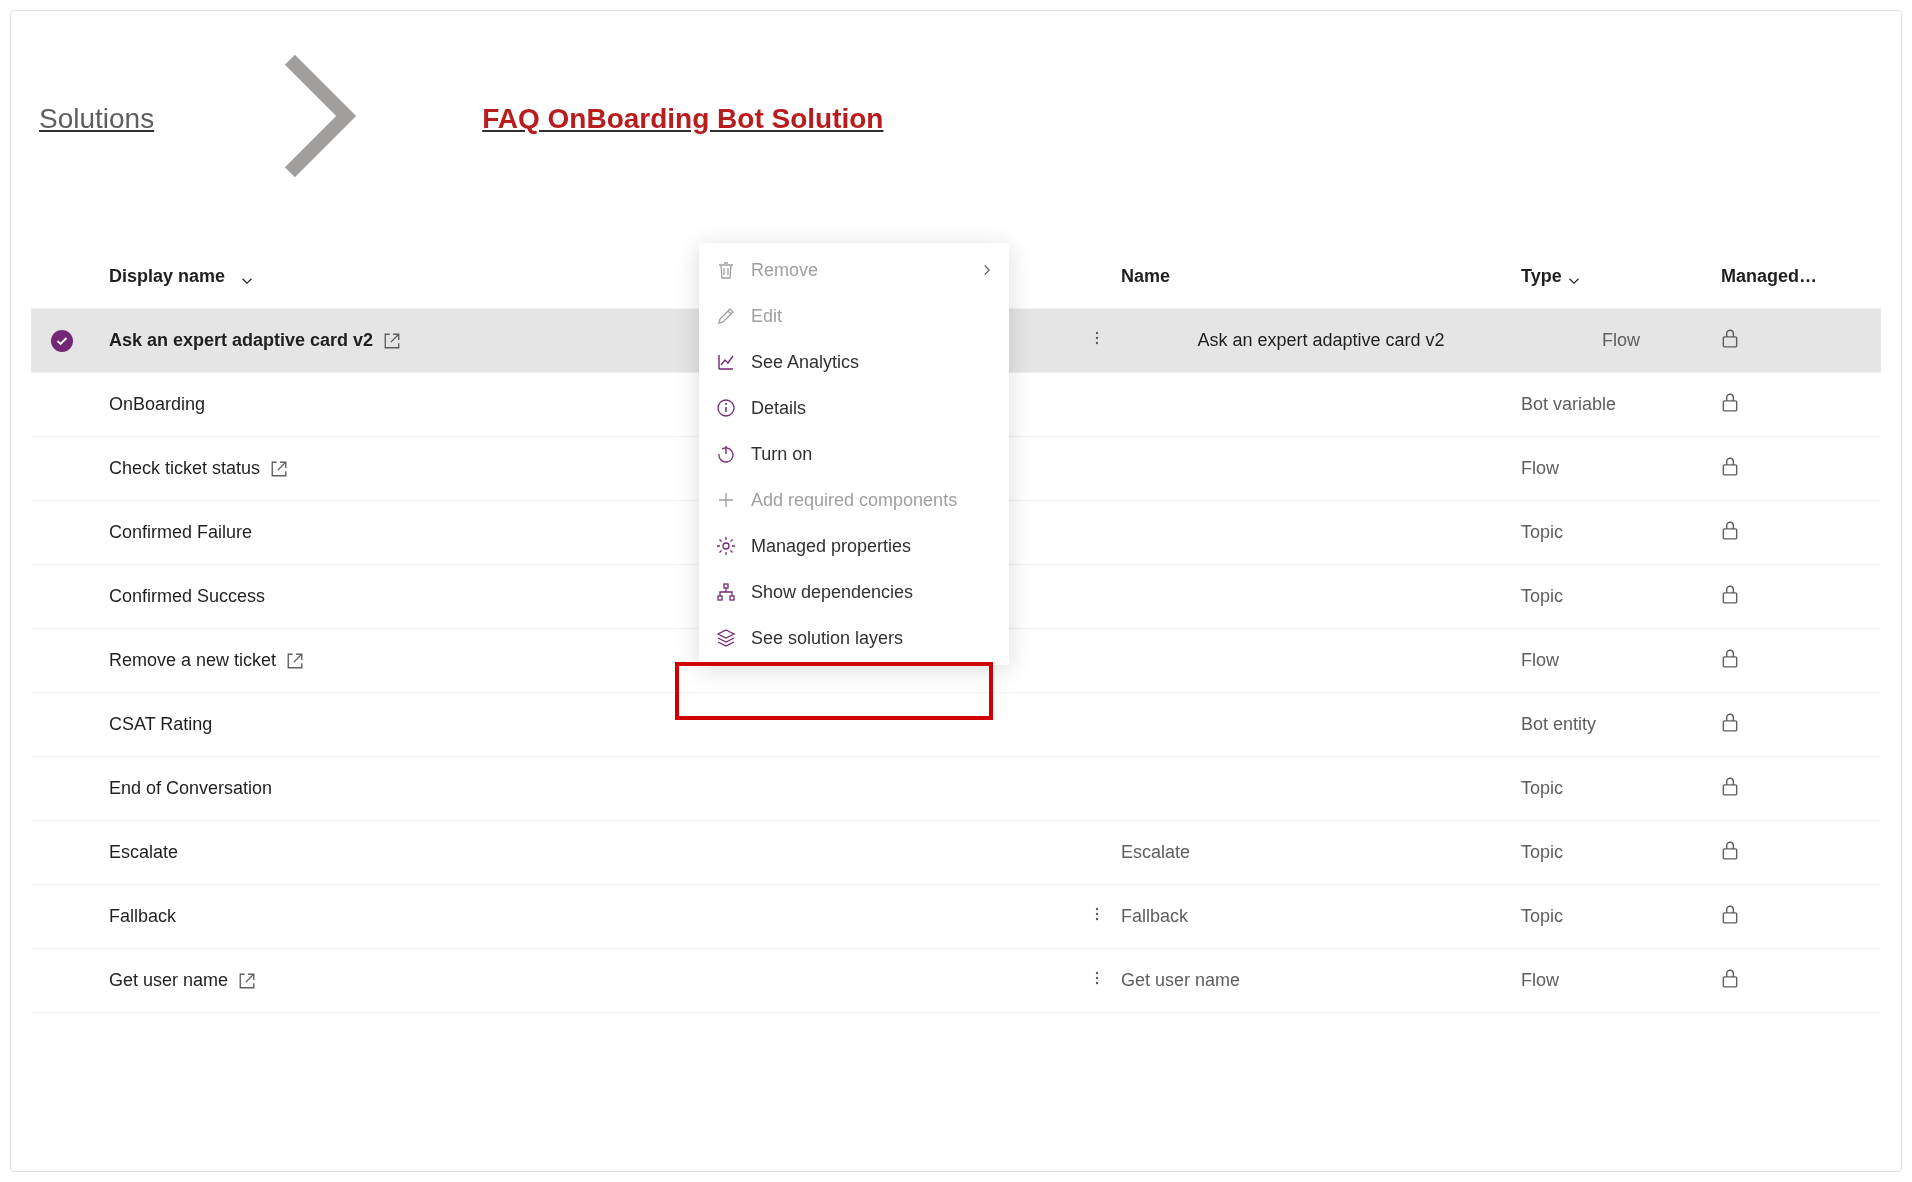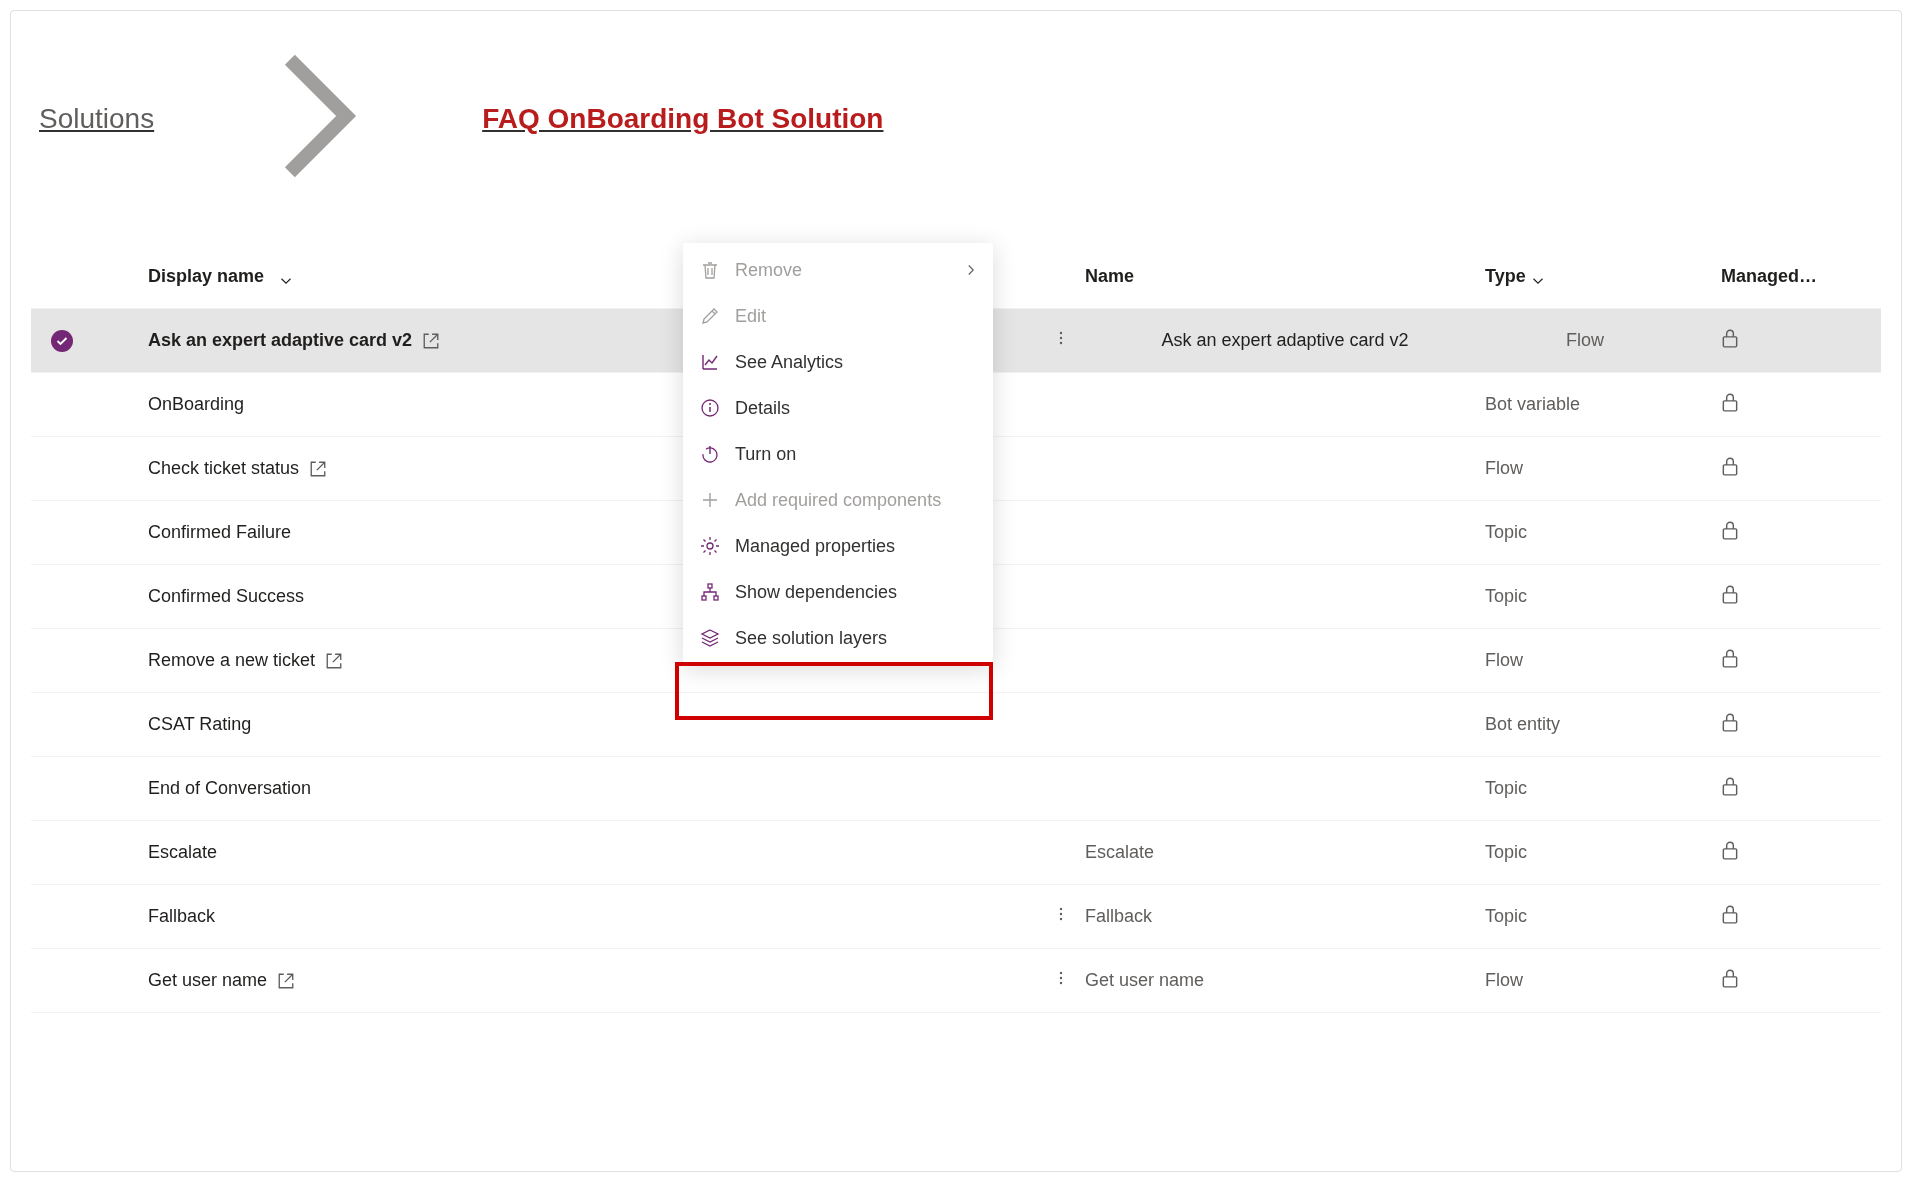--- a/index.html
+++ b/index.html
@@ -43,27 +43,27 @@
     height: 64px;
     border-bottom: 1px solid #f3f2f1;
     padding-left: 20px;
   }
   .header-row {
     font-weight: 600;
     color: #201f1e;
   }
   .row.selected { background: #e5e5e5; text-align: center; }
   .cell-sel { width: 58px; display:flex; align-items:center; justify-content:flex-start; }
-  .cell-display { flex: 1 1 580px; display:flex; align-items:center; gap:10px;margin-left:39px; }
+  .cell-display { flex: 1 1 580px; display:flex; align-items:center; gap:10px; }
   .cell-more { width: 48px; display:flex; justify-content:center; }
   .cell-name { width: 400px; color:#605e5c; }
   .header-row .cell-name { color:#201f1e; }
   .cell-type { width: 200px; color:#605e5c; }
   .header-row .cell-type { color:#201f1e; }
-  .cell-managed { width: 160px; color:#605e5c; display:flex; align-items:center;margin-left:36px; }
+  .cell-managed { width: 160px; color:#605e5c; display:flex; align-items:center; }
   .header-row .cell-managed { color:#201f1e; }
   .row.selected .cell-display span.dn { font-weight: 600; color:#201f1e; }
   .row.selected .cell-name { color:#201f1e; }
   .display-link { color: #201f1e; }
   .chev-down {
     display:inline-block;
     width:12px; height:12px;
     margin-left:6px;
   }
   .chev-down svg { width:12px; height:12px; }
@@ -81,21 +81,21 @@
   .open-icon svg { width:18px; height:18px; }
   
   .more-dots { color:#605e5c; cursor:pointer; padding:4px 6px; }
   .more-dots svg { width:16px; height:18px; }
   
   .lock-icon svg { width:18px; height:20px; color:#605e5c; }
   
   .context-menu {
     position: absolute;
     top: 232px;
-    left: 672px;
+    left: 688px;
     width: 310px;
     background: #fff;
     box-shadow: 0 4px 24px rgba(0,0,0,0.15);
     border-radius: 2px;
     padding: 4px 0;
     z-index: 10;
   }
   .menu-item {
     display:flex;
     align-items:center;

